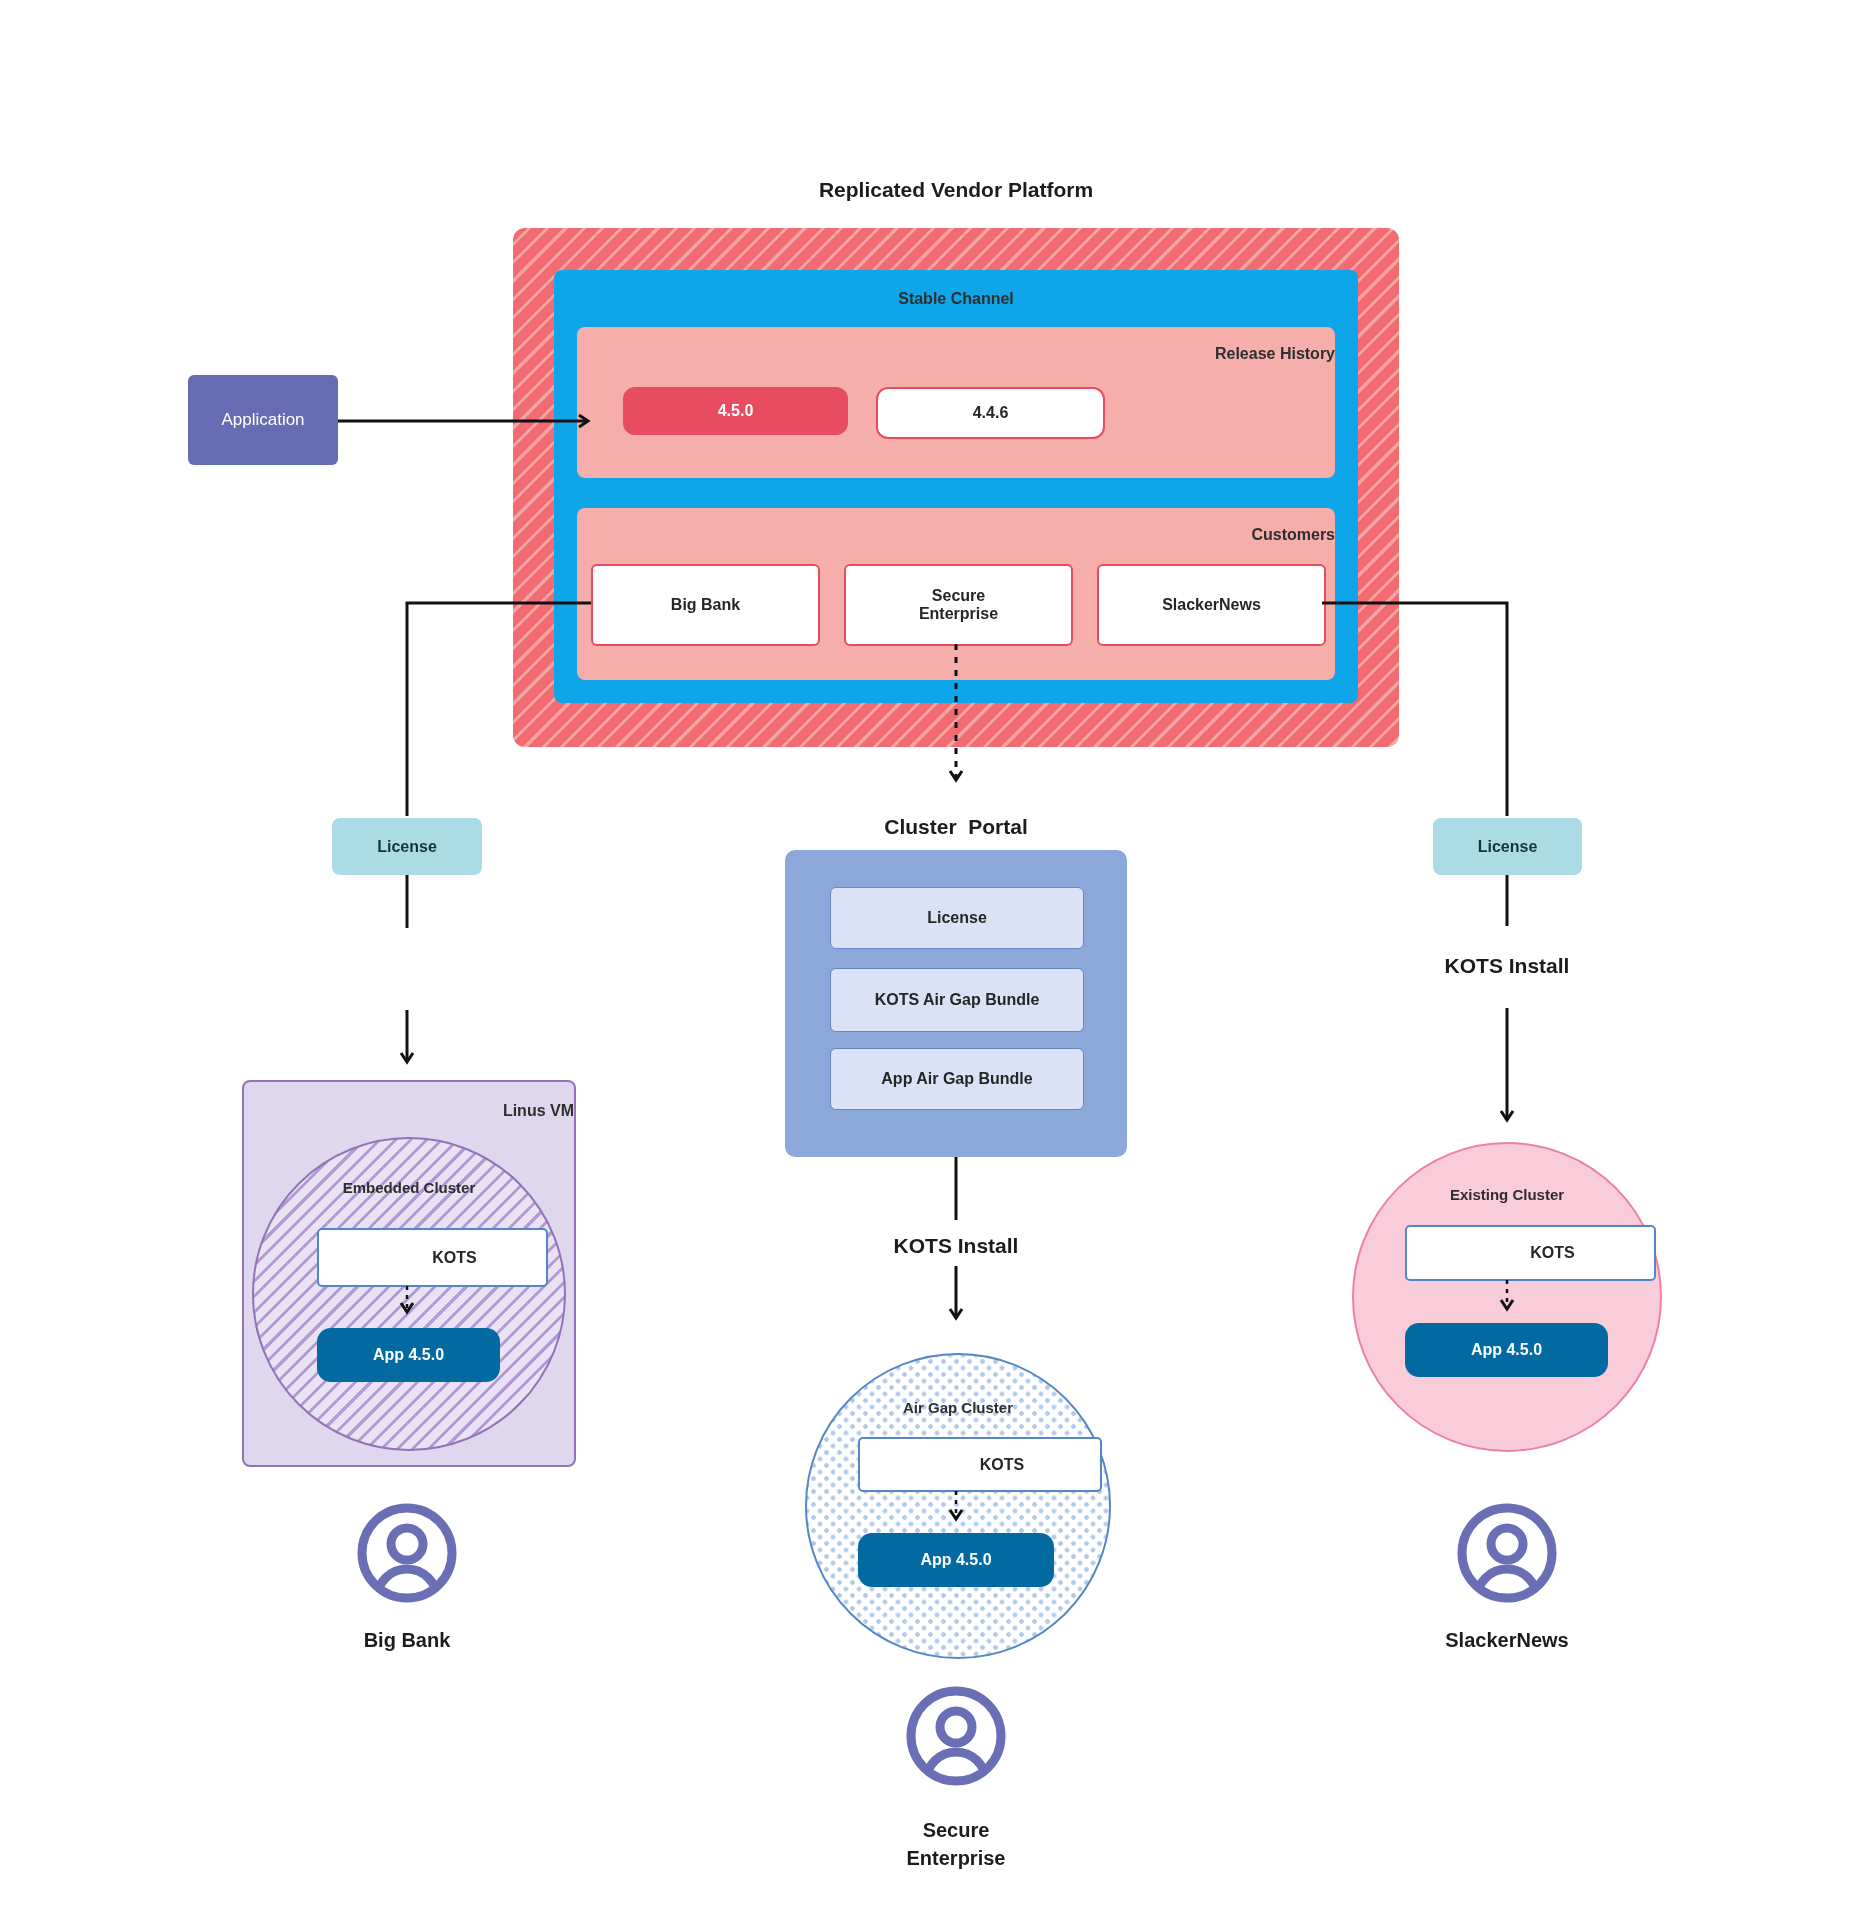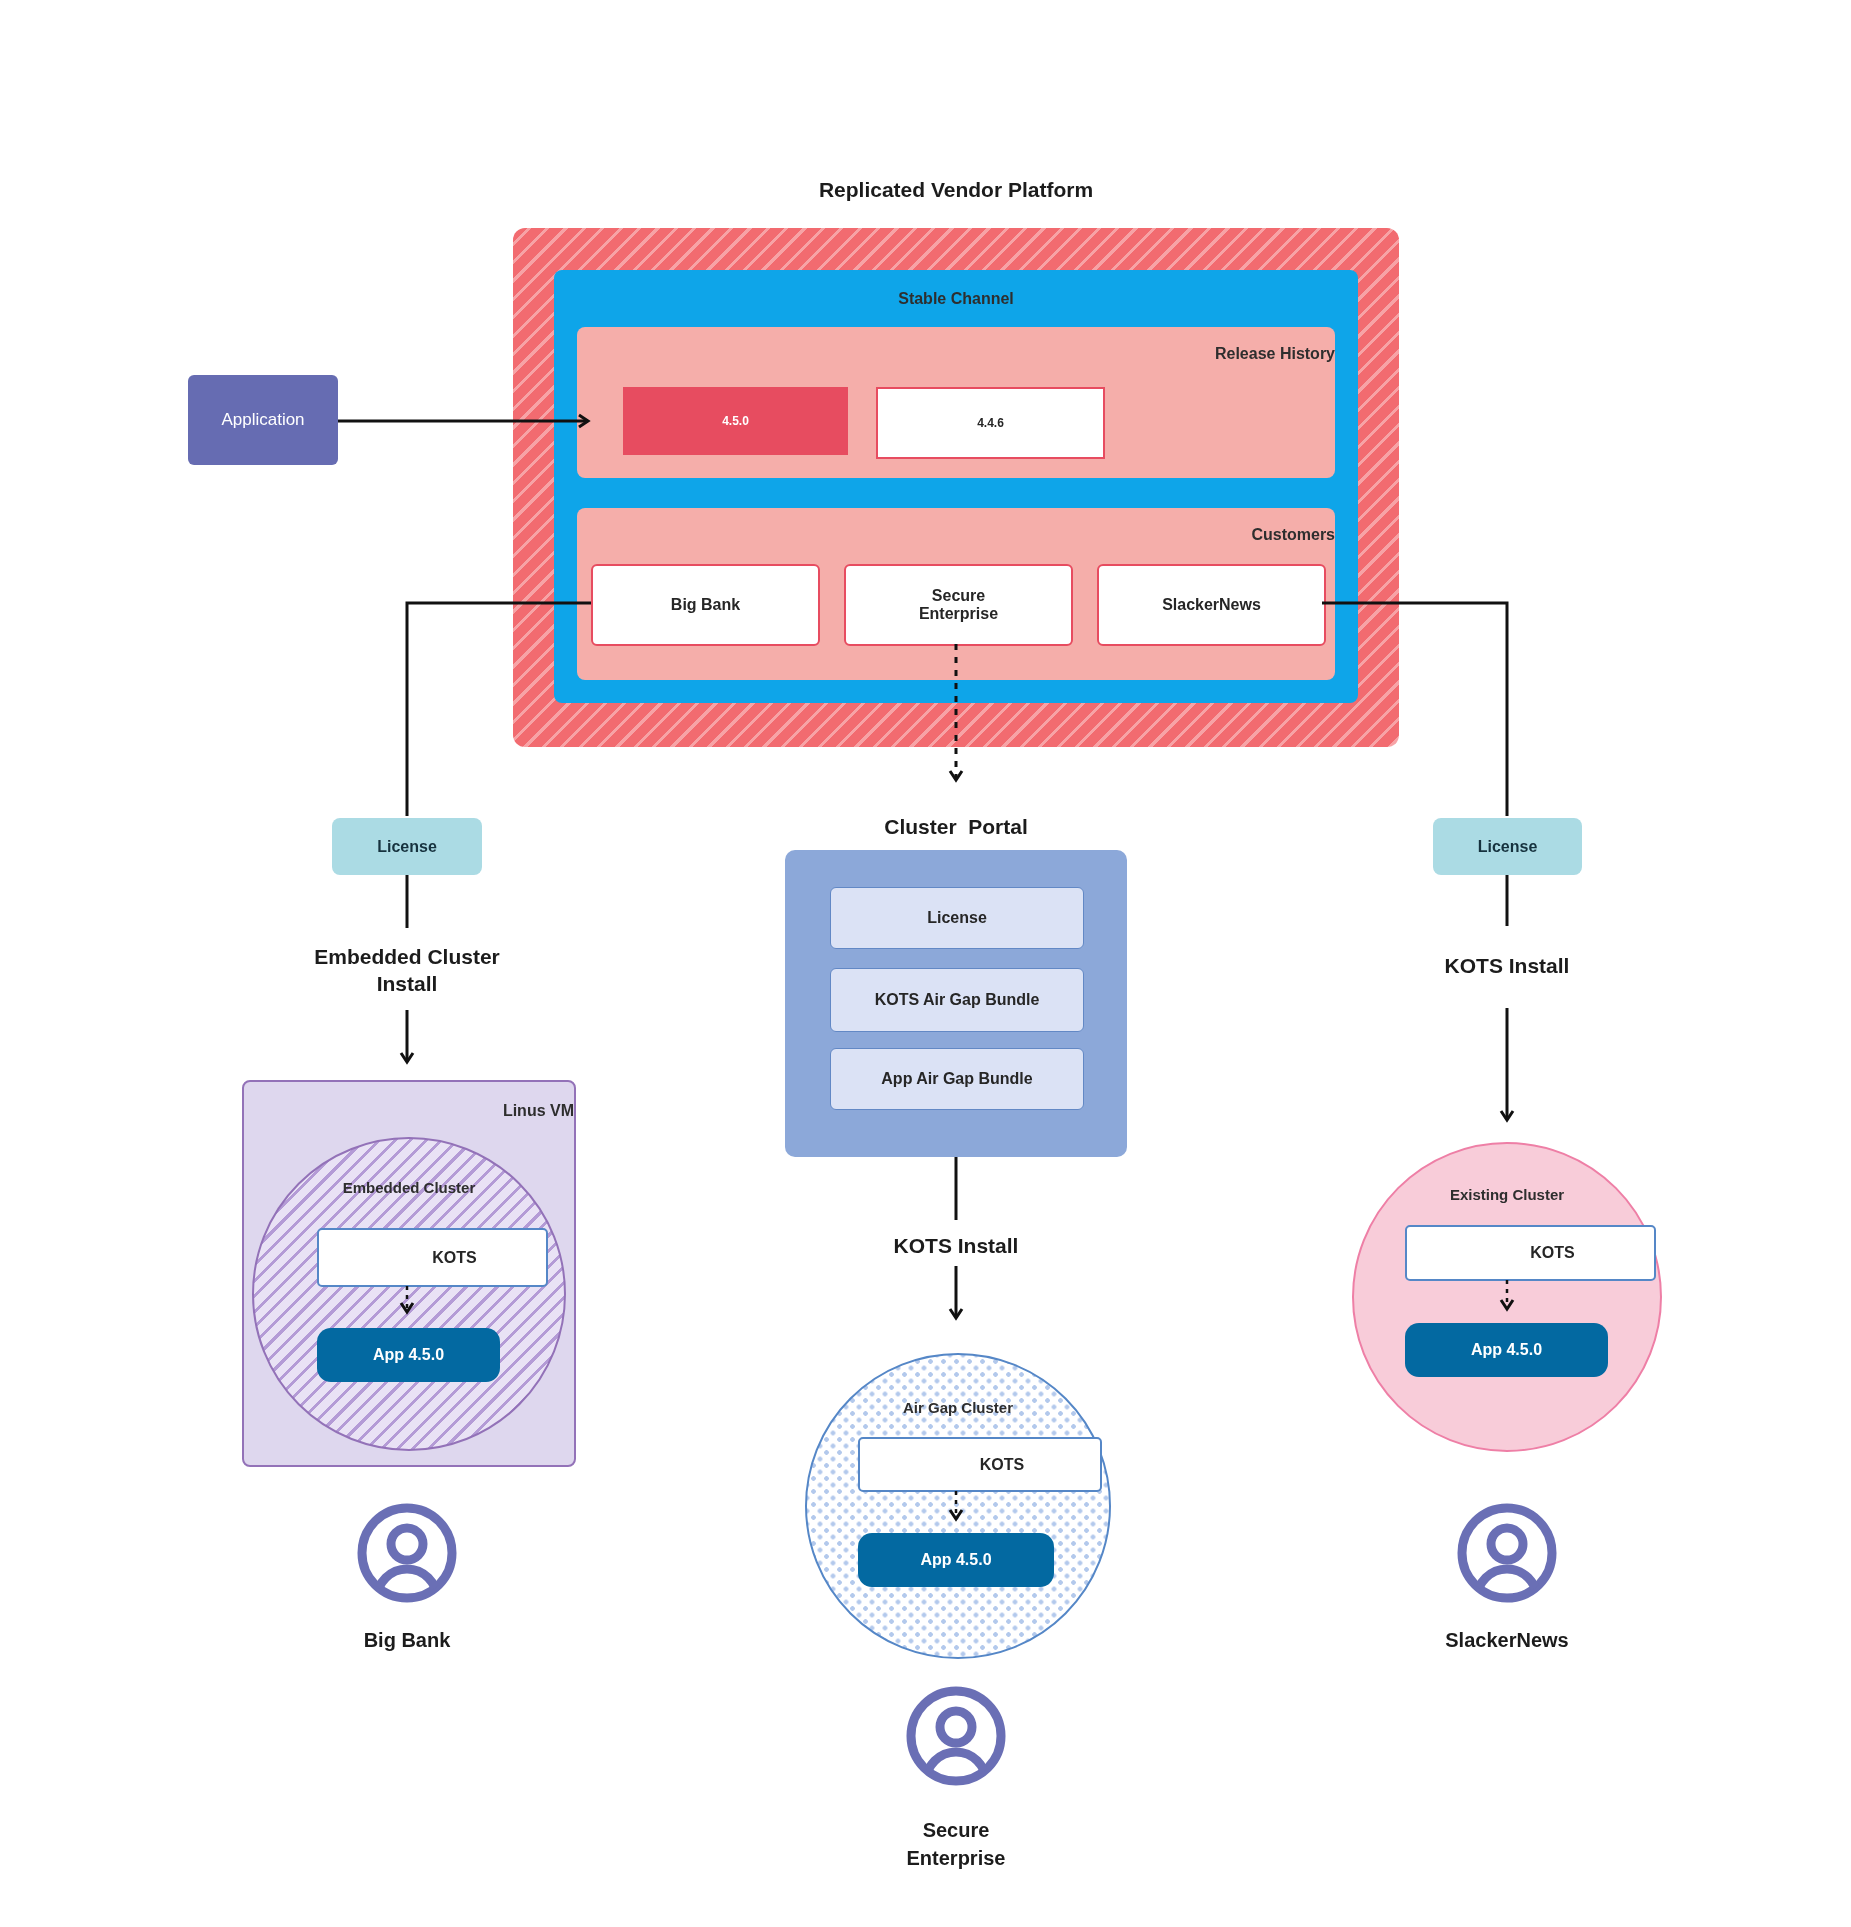--- a/index.html
+++ b/index.html
@@ -17,21 +17,21 @@
   .stable {
     left:554px; top:270px; width:804px; height:433px; border-radius:8px;
     background:#0ea5e9; z-index:1;
   }
   .sub-band {
     position:absolute; left:23px; width:758px; border-radius:8px; background:#f5aeaa;
   }
   .band-label { position:absolute; left:0; right:0; top:18px; font-size:16px; font-weight:700; color:#2e2e2e; text-align:right;padding-left:40px; }
   .stable-label { position:absolute; left:0; right:0; top:20px; font-size:16px; font-weight:700; color:#2e2e2e; text-align:center; }
 
-  .release-box { position:absolute; top:60px; height:68px; border-radius:0; font-size:12px; font-weight:600; }
+  .release-box { position:absolute; top:60px; height:48px; border-radius:12px; font-size:16px; font-weight:600; }
   .rel-hot { background:#e74c60; color:#ffffff; }
   .rel-old { background:#ffffff; border:2px solid #e74c60; color:#262626; }
 
   .cust-box { position:absolute; top:56px; height:78px; background:#ffffff; border:2px solid #e74c60; border-radius:6px; font-size:16px; font-weight:600; color:#262626; }
 
   
   .application { left:188px; top:375px; width:150px; height:90px; background:#666cb2; border-radius:6px; color:#fff; font-size:17px; font-weight:500; z-index:2; }
   .license-chip { background:#abdbe4; border-radius:8px; color:#16323e; font-size:16px; font-weight:600; z-index:2; }
   .flow-label { font-size:21px; font-weight:600; color:#1c1c1c; line-height:27px; z-index:2; }
 
@@ -97,23 +97,20 @@
       </div>
     </div>
   </div>
 
   <div class="abs application ctr">
     <span>Application</span>
   </div>
 
   <div class="abs license-chip ctr" style="left:332px;top:818px;width:150px;height:57px;">
     <span>License</span>
-  </div>
-  <div class="abs ctr flow-label" style="left:257px;top:941px;width:300px;height:58px;">
-    <span class="wrapcap" style="max-width:230px;">Embedded Cluster Install</span>
   </div>
 
   <div class="abs linus-vm">
     <div class="vm-label">Linus VM</div>
   </div>
   <div class="abs embedded-circle">
     <div class="circle-label">Embedded Cluster</div>
   </div>
   <div class="abs kots-box ctr" style="left:317px;top:1228px;width:183px;height:55px;">
     <span>KOTS</span>

